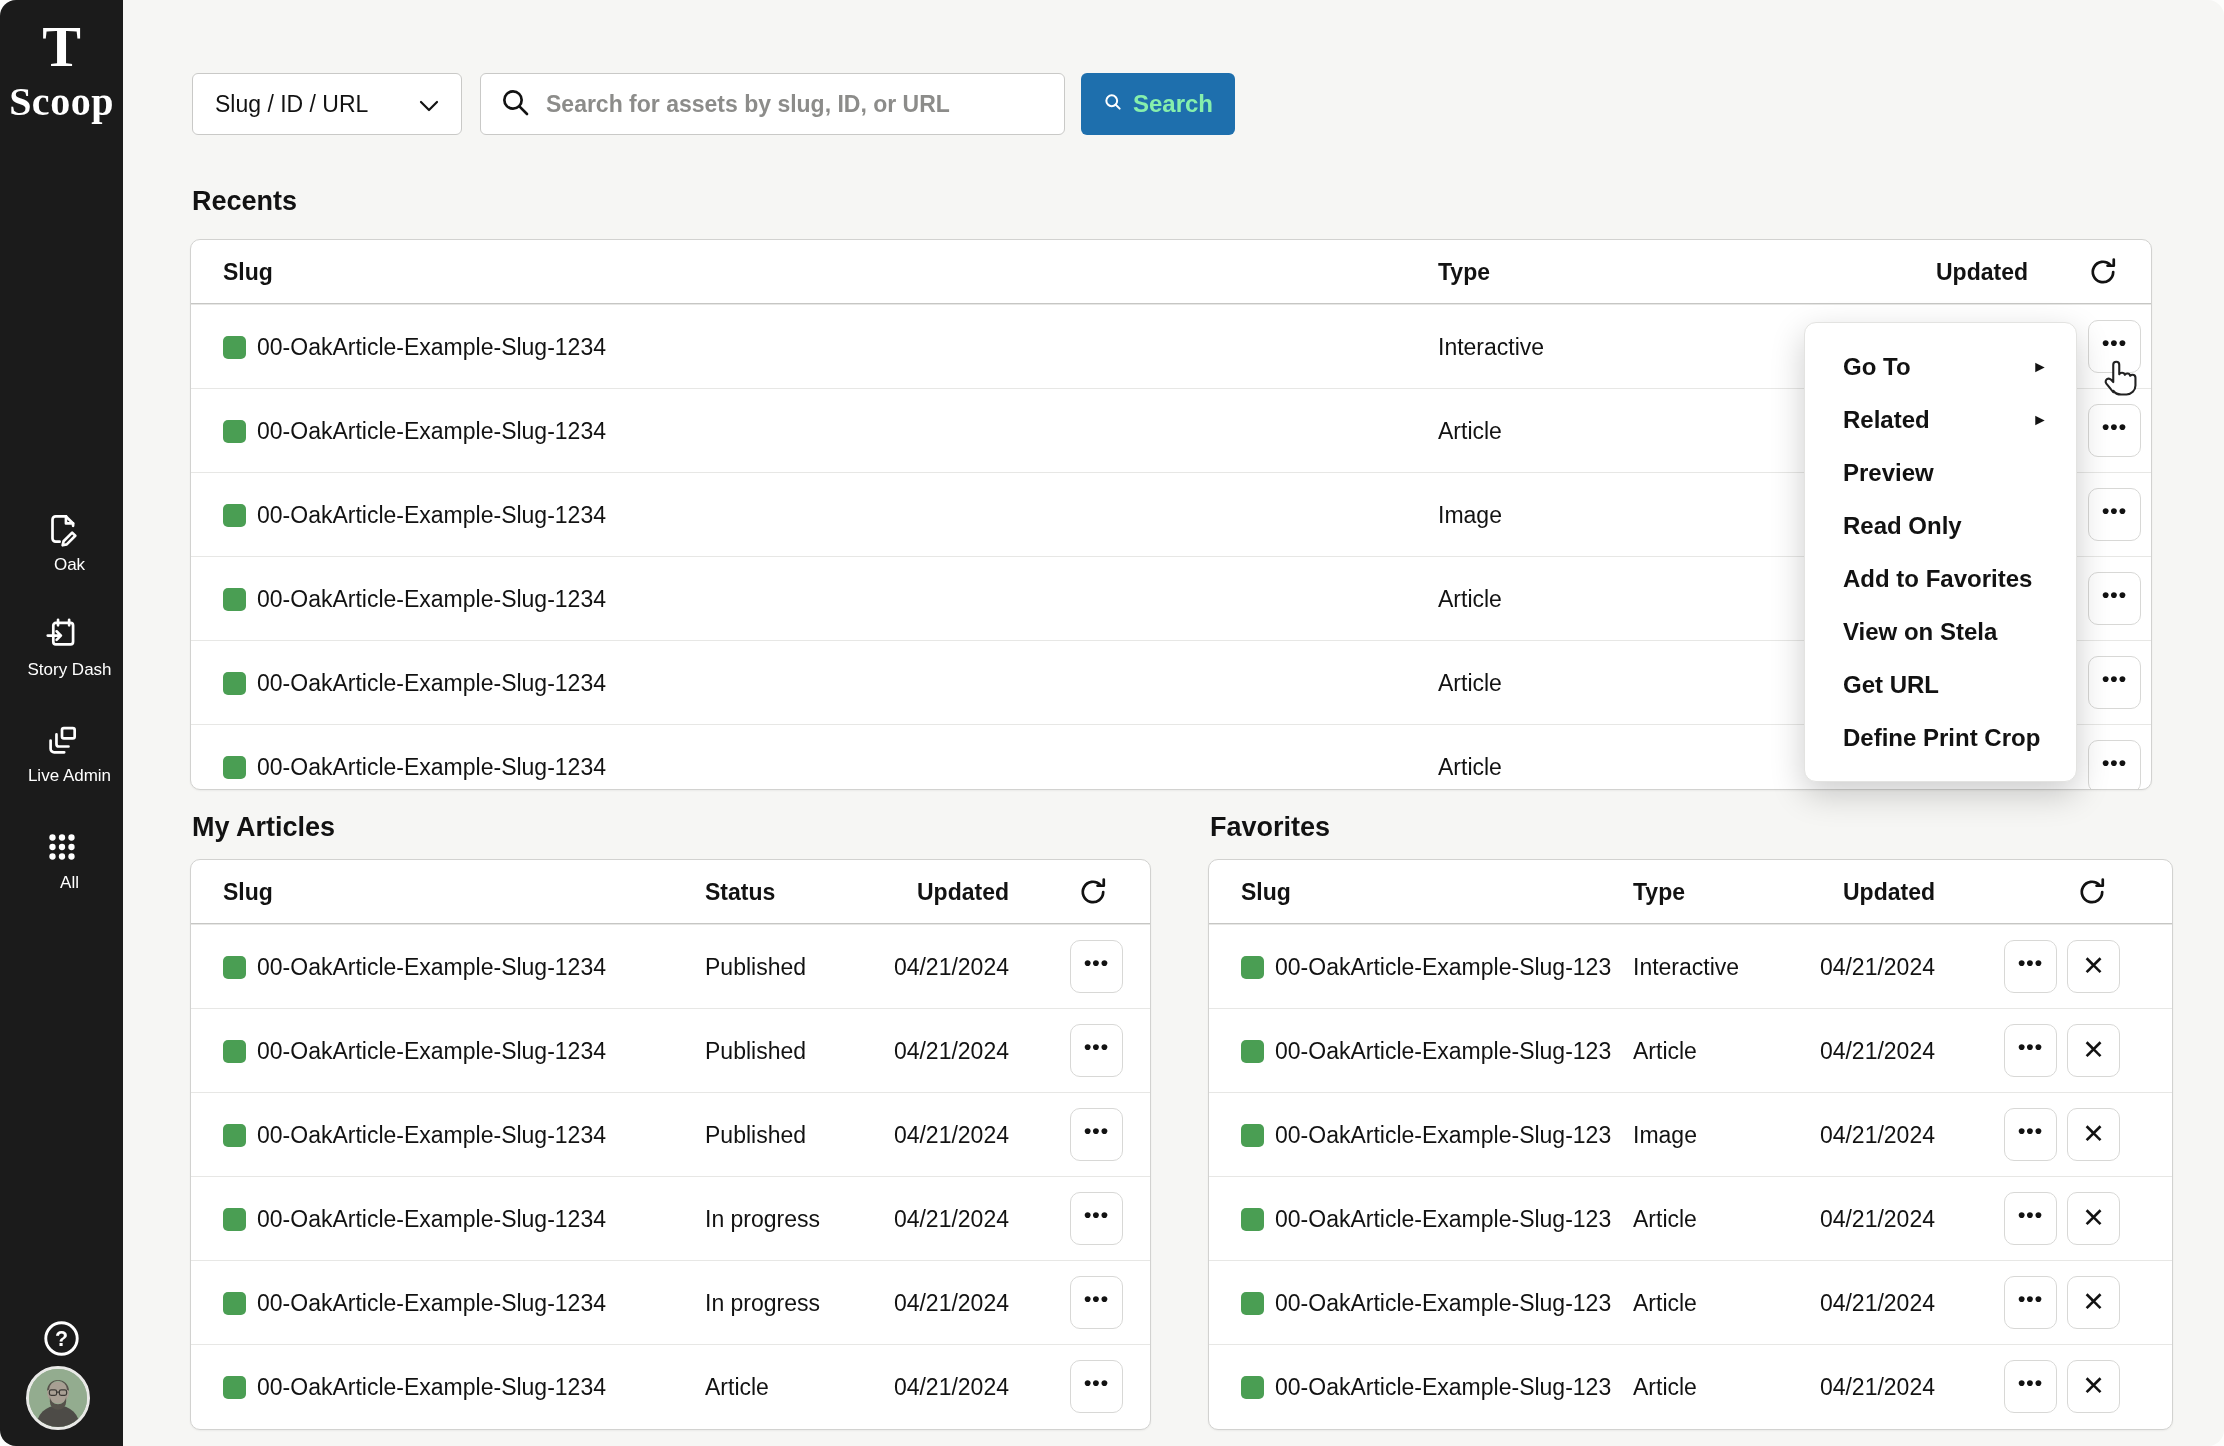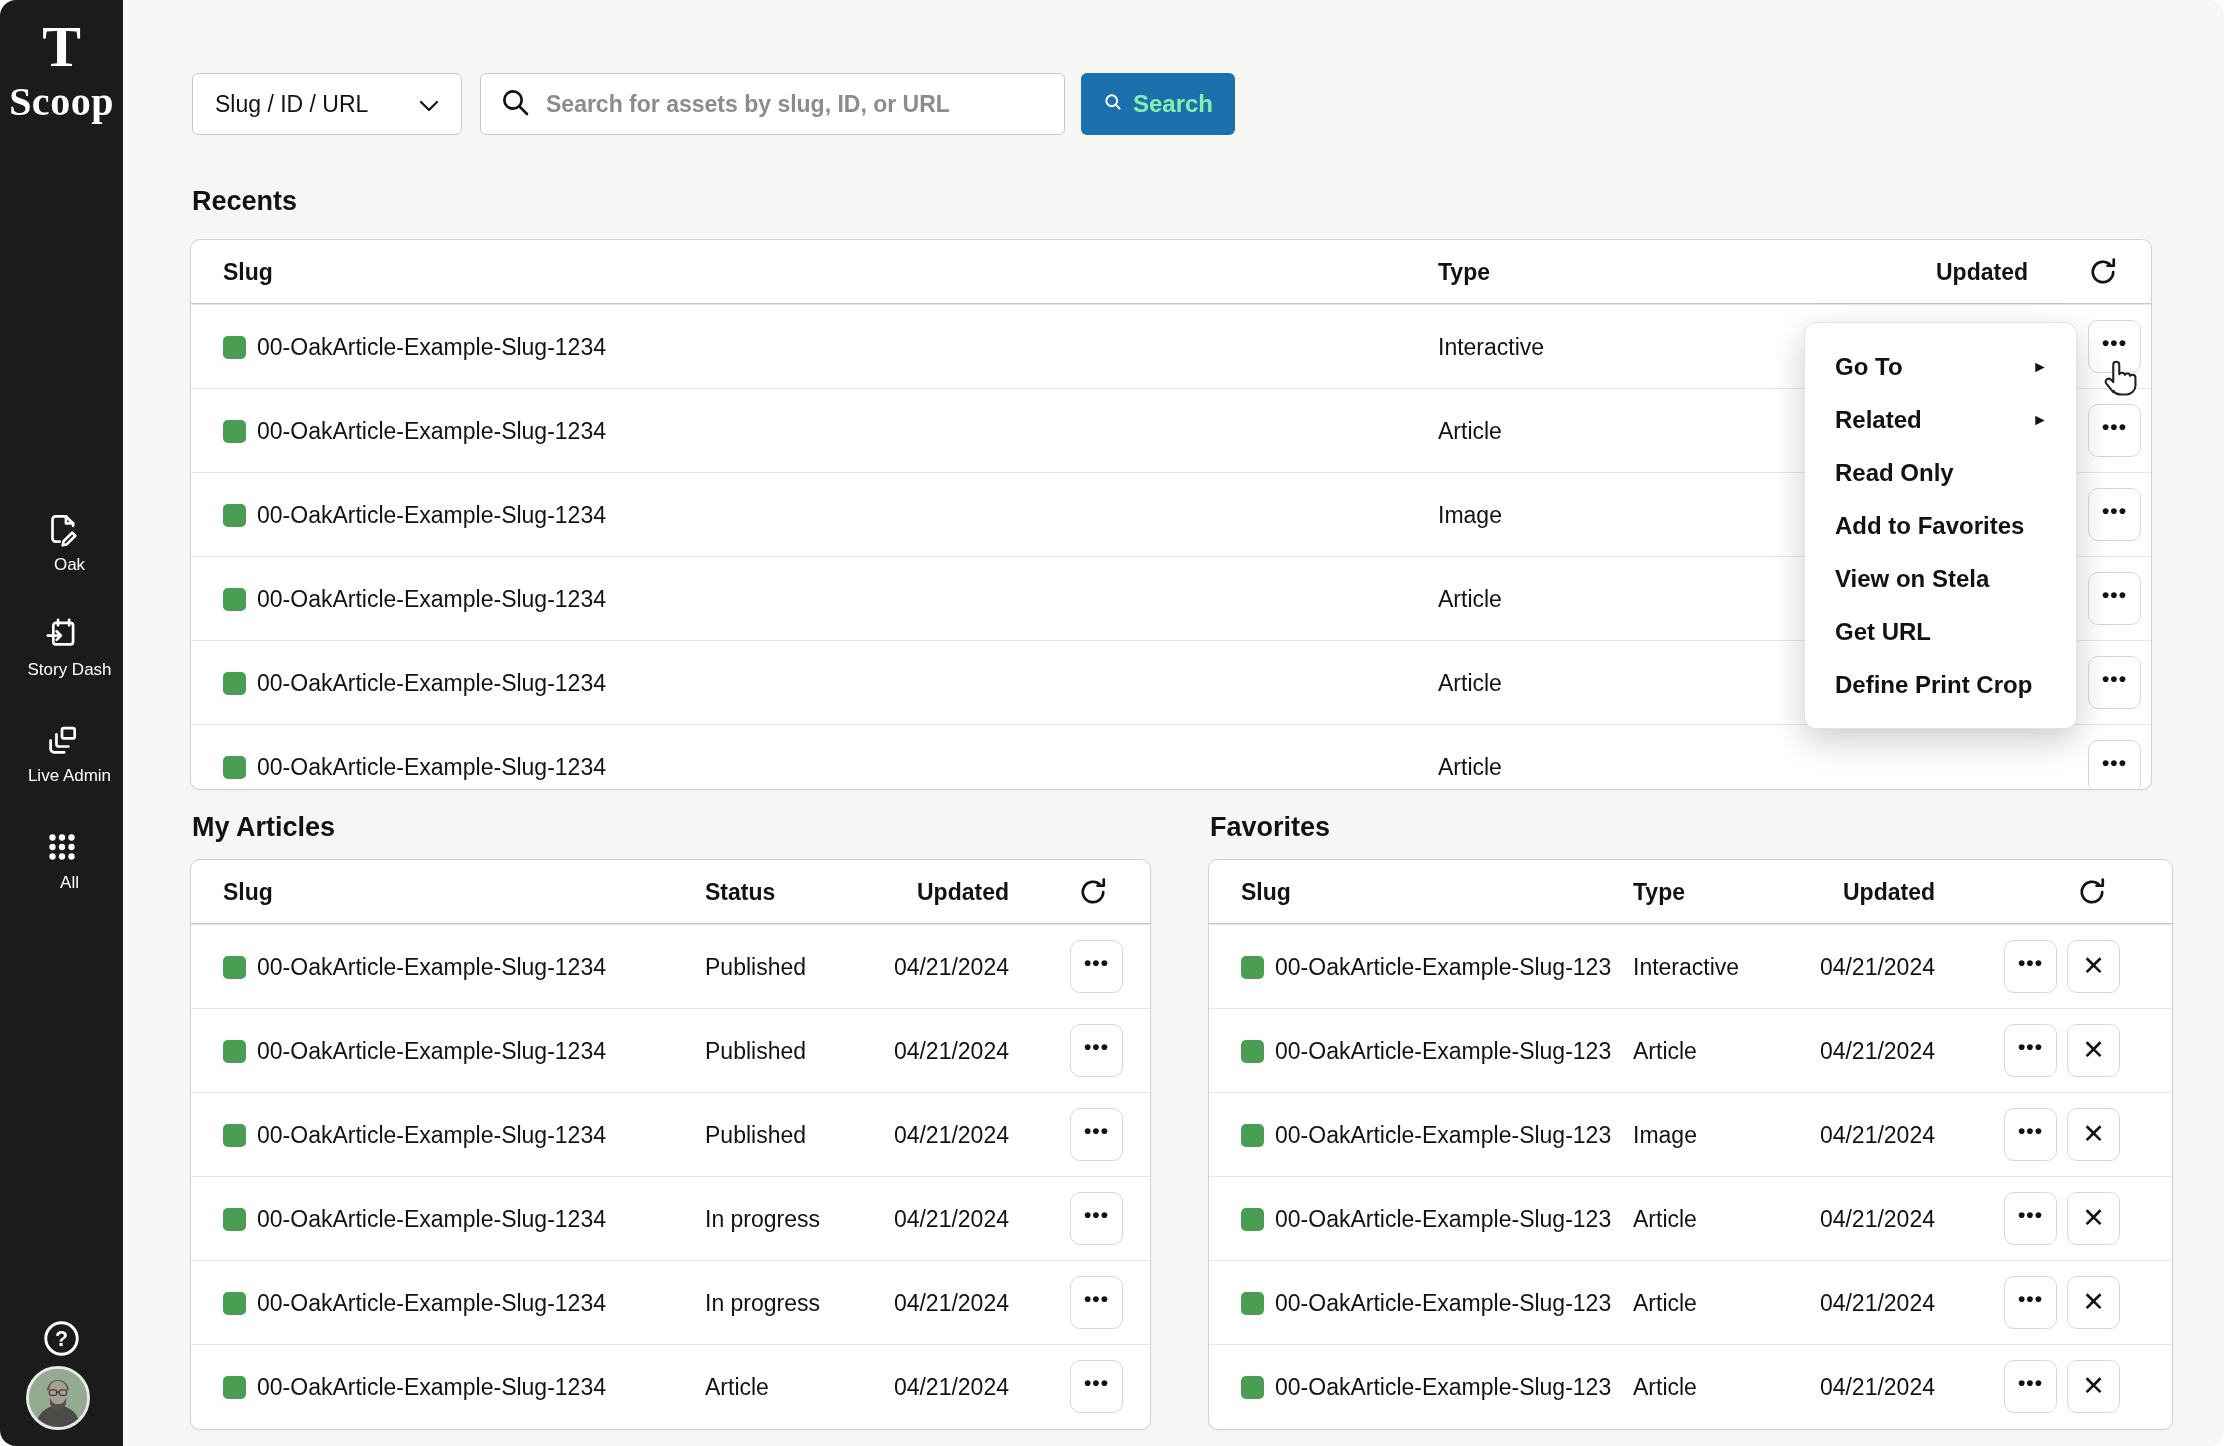--- a/index.html
+++ b/index.html
@@ -39,21 +39,21 @@
   .slug-cell { left:66px; }
   .icon-btn { position:absolute; top:15px; width:53px; height:53px; background:#fff; border:1px solid #d8d8d6; border-radius:10px;
       display:flex; align-items:center; justify-content:center; cursor:pointer; font-family:"Liberation Sans", sans-serif; }
   .dots { font-size:21px; font-weight:bold; letter-spacing:1px; color:#121212; line-height:1; padding-bottom:8px; }
   .xmark { font-size:27px; color:#121212; line-height:1; }
   .refresh-btn { position:absolute; top:15px; width:34px; height:34px; background:none; border:none; cursor:pointer; }
 
   
   .context-menu { position:absolute; left:1804px; top:322px; width:273px; padding:17px 0; background:#fff; border:1px solid #e3e3e1; border-radius:12px;
       box-shadow:0 12px 34px rgba(0,0,0,.20); z-index:10; }
-  .menu-item { position:relative; height:53px; line-height:53px; padding-left:30px; font-size:24px; font-weight:600; cursor:pointer; }
+  .menu-item { position:relative; height:53px; line-height:53px; padding-left:38px; font-size:24px; font-weight:600; cursor:pointer; }
   .submenu-arrow { position:absolute; right:32px; top:0; font-size:17px; }
 
   .cursor { position:absolute; left:2096px; top:354px; z-index:30; pointer-events:none; }
 </style>
 </head>
 <body>
 
 <div class="app">
 
   <div class="sidebar">
@@ -224,20 +224,21 @@
       <span class="cell" style="left:1247px">Article</span>
       <button class="icon-btn" style="left:1897px">
           <span class="dots">•••</span>
         </button>
     </div>
   </div>
 
   <div class="context-menu">
     <div class="menu-item"><span>Go To</span><span class="submenu-arrow">▸</span></div>
     <div class="menu-item"><span>Related</span><span class="submenu-arrow">▸</span></div>
+    <div class="menu-item"><span>Preview</span></div>
     <div class="menu-item"><span>Read Only</span></div>
     <div class="menu-item"><span>Add to Favorites</span></div>
     <div class="menu-item"><span>View on Stela</span></div>
     <div class="menu-item"><span>Get URL</span></div>
     <div class="menu-item"><span>Define Print Crop</span></div>
   </div>
 
   <div class="section-title" style="left:192px; top:812px">My Articles</div>
 
   <div class="panel" style="left:190px; top:859px; width:961px; height:571px">

